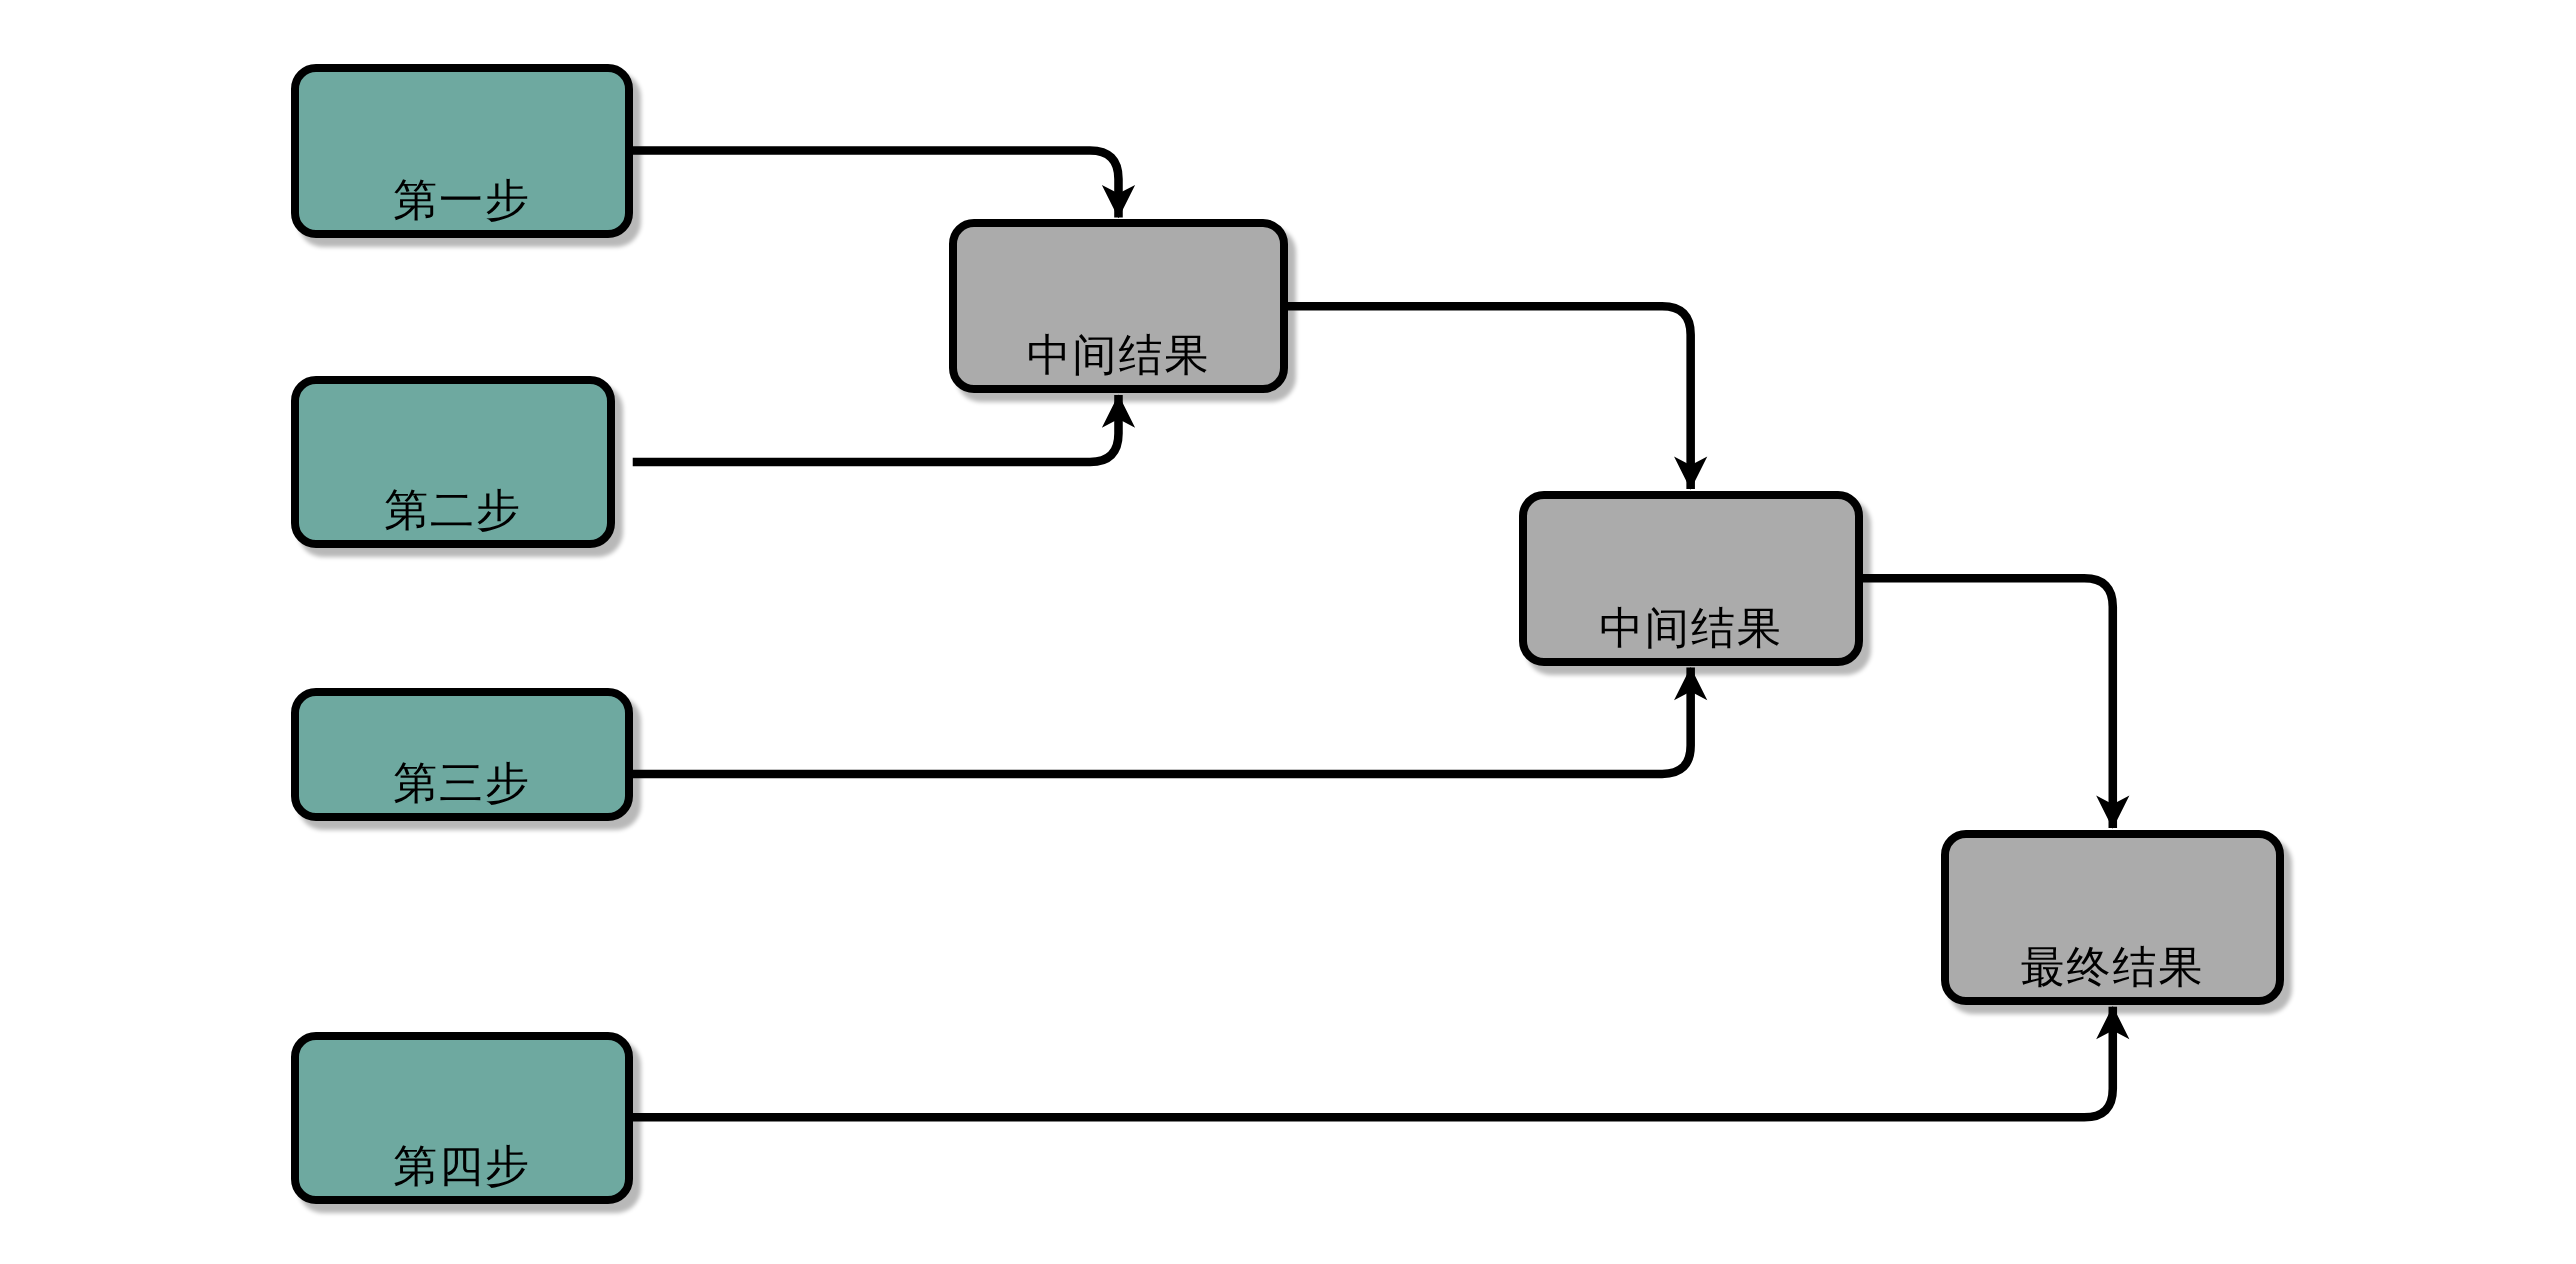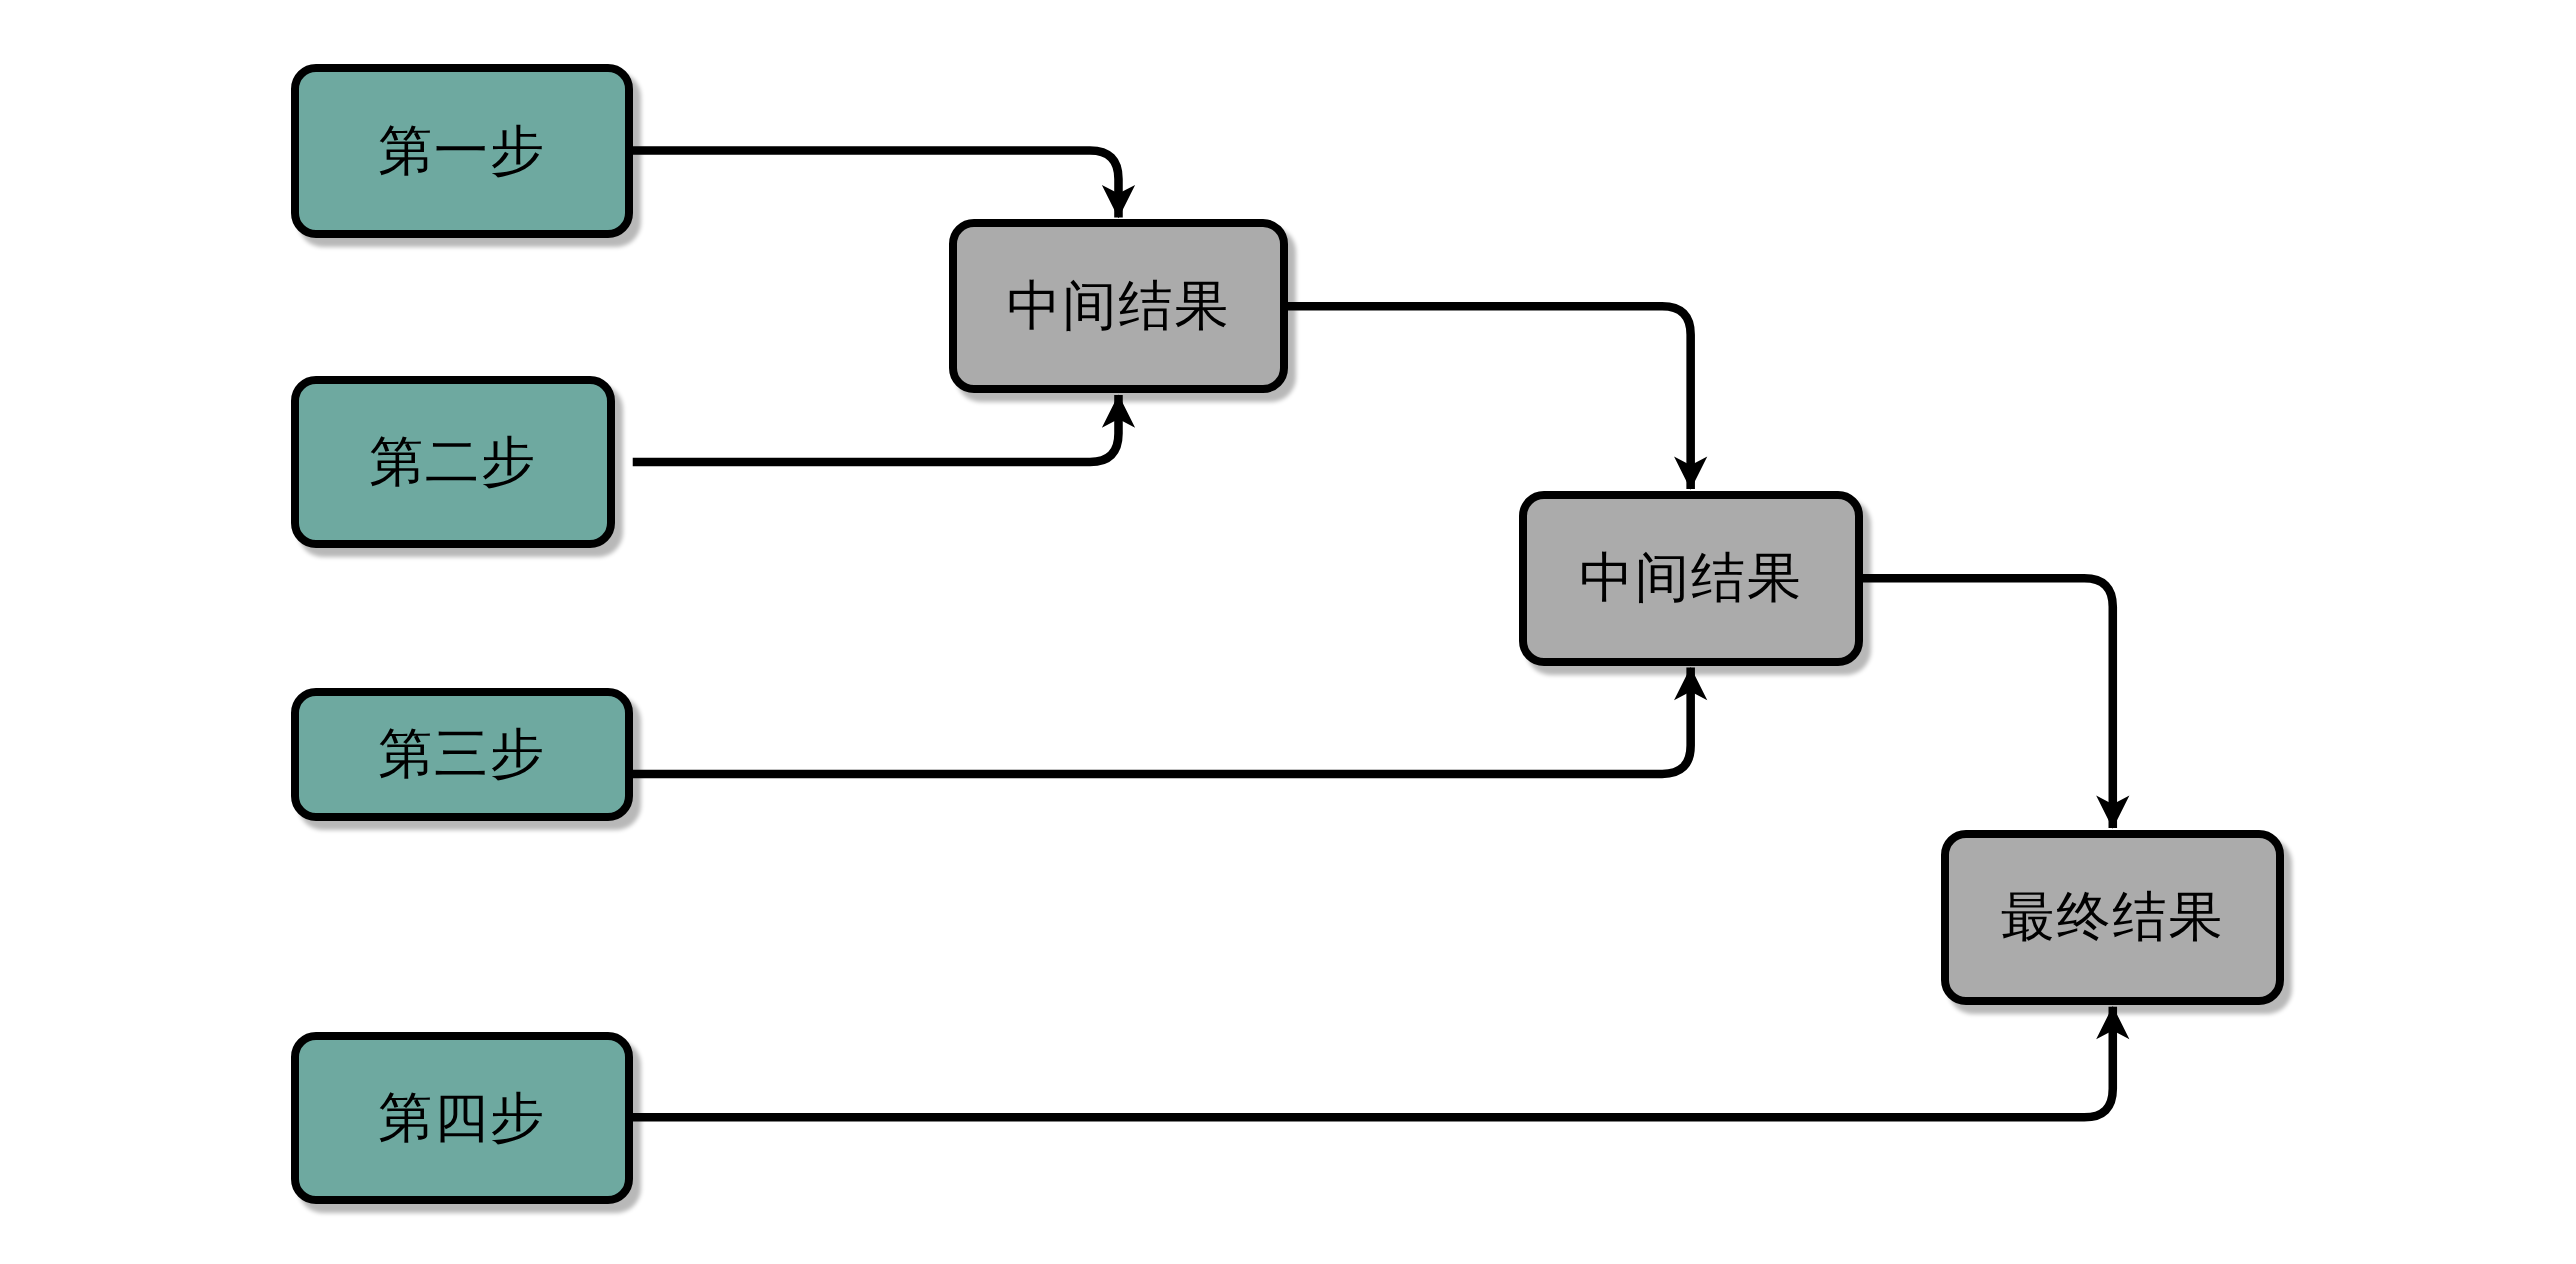--- a/index.html
+++ b/index.html
@@ -24,27 +24,27 @@
   }
   .edge {
     fill: none;
     stroke: var(--edge-stroke, #000000);
     stroke-width: 9;
   }
   .node {
     position: absolute;
     box-sizing: border-box;
     display: flex;
-    align-items: center;
+    align-items: flex-end;
     justify-content: center;
     border: 8.5px solid var(--node-border, #000000);
     border-radius: 25px;
     box-shadow: 7.6px 8.5px 4.7px rgba(0, 0, 0, 0.28);
     color: var(--label-color, #000000);
-    font-size: 54px;
+    font-size: 44px;
     letter-spacing: 1.9px;
   }
   .node.step   { background: var(--step-fill, #6EA9A0); }
   .node.result { background: var(--result-fill, #ABABAB); font-family: Liberation Serif, serif; }
   .node span { white-space: nowrap; }
 </style>
 </head>
 <body>
 
 <div class="canvas" style="--bg: #FFFFFF; --step-fill: #6EA9A0; --result-fill: #ABABAB; --node-border: #000000; --edge-stroke: #000000; --label-color: #000000;">

